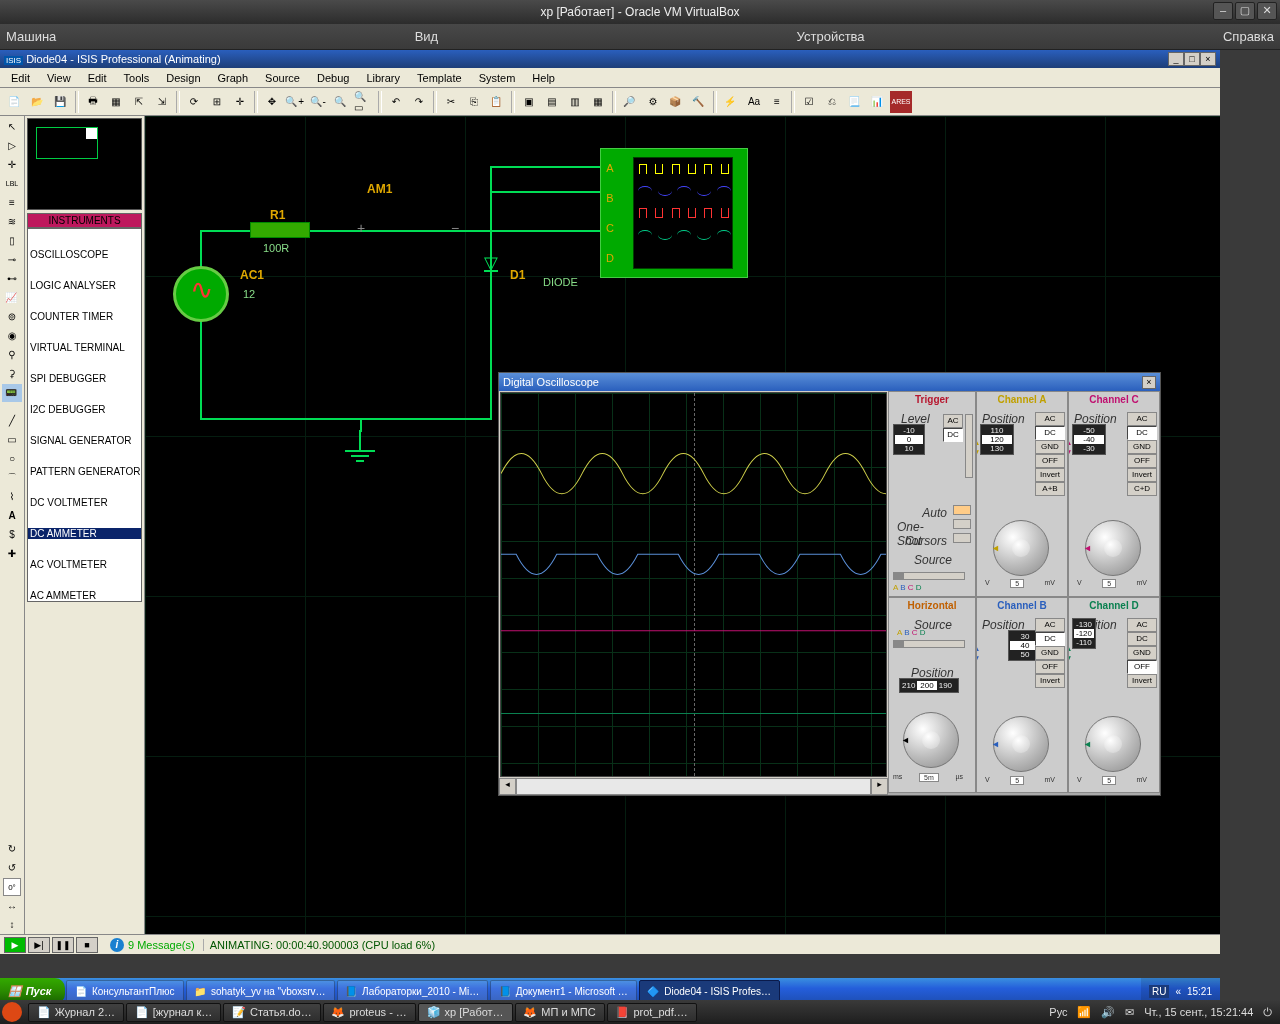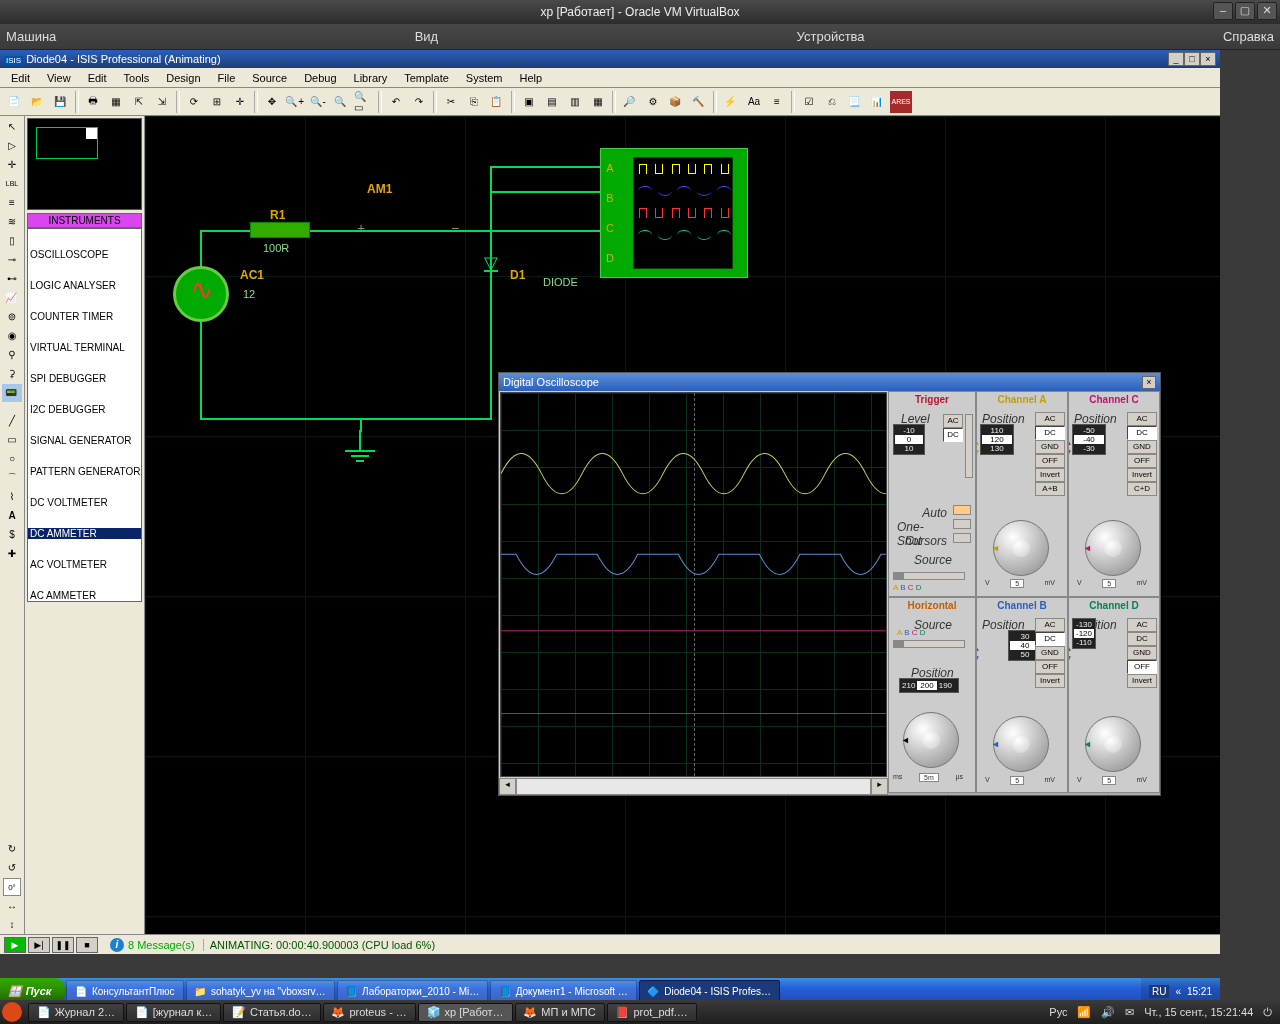--- a/index.html
+++ b/index.html
@@ -34,21 +34,21 @@
 
 .edit { position:absolute; top:66px; left:0; right:0; bottom:20px; display:flex; background:#ece9d8; }
 .lcol { width:25px; background:#ece9d8; border-right:1px solid #888; display:flex; flex-direction:column; padding-top:2px; gap:1px; align-items:center; }
 .lcol .tb { width:20px; height:18px; font-size:10px; text-align:center; line-height:18px; }
 
 .midcol { width:120px; background:#ece9d8; border-right:1px solid #888; display:flex; flex-direction:column; }
 .preview { height:92px; background:#000; margin:2px; border:1px solid #555; position:relative; }
 .preview::after{ content:""; position:absolute; left:8px; top:8px; width:60px; height:30px; border:1px solid #0c4; }
 .preview::before{ content:""; position:absolute; left:58px; top:8px; width:12px; height:12px; background:#fff; }
 
-.list-hd { background:#d946ef; color:#000; font-size:10px; text-align:center; padding:1px 0; border:1px solid #666; margin:1px 2px 0; }
+.list-hd { background:#be185d; color:#000; font-size:10px; text-align:center; padding:1px 0; border:1px solid #666; margin:1px 2px 0; }
 .list { background:#fff; margin:0 2px 2px; border:1px solid #666; flex:0 0 auto; font-size:10px; overflow:hidden; }
 .list div { padding:0 2px; white-space:nowrap; color:#000;margin-top:20px; }
 .list .sel { background:#0a246a; color:#fff; }
 
 .canvas { flex:1; background:#000; position:relative; overflow:hidden; }
 .grid-dots { position:absolute; inset:0; background-image:
  linear-gradient(#0e4a2a 1px, transparent 1px),
  linear-gradient(90deg, #0e4a2a 1px, transparent 1px);
  background-size: 160px 160px; opacity:.4; }
 
@@ -196,21 +196,21 @@
       <div>×</div>
     </div>
   </div>
 
   <div class="isis-menu">
     <span>Edit</span>
     <span>View</span>
     <span>Edit</span>
     <span>Tools</span>
     <span>Design</span>
-    <span>File</span>
+    <span>Graph</span>
     <span>Source</span>
     <span>Debug</span>
     <span>Library</span>
     <span>Template</span>
     <span>System</span>
     <span>Help</span>
   </div>
 
   <div class="isis-tb">
     <div class="b">📄</div>
@@ -593,21 +593,21 @@
 
   <div class="isis-status">
     <div class="btns">
       <div class="pb play">▶</div>
       <div class="pb">▶|</div>
       <div class="pb">❚❚</div>
       <div class="pb">■</div>
     </div>
     <div class="msg">
         <span class="i">i</span>
-        <span>8 Message(s)</span>
+        <span>9 Message(s)</span>
       </div>
     <div class="anim">ANIMATING: 00:00:40.900003 (CPU load 6%)</div>
   </div>
 
   <div class="xptb">
     <div class="start">
         <span>🪟</span>
         <span>Пуск</span>
       </div>
     <div class="task">📄<span>КонсультантПлюс</span></div>

